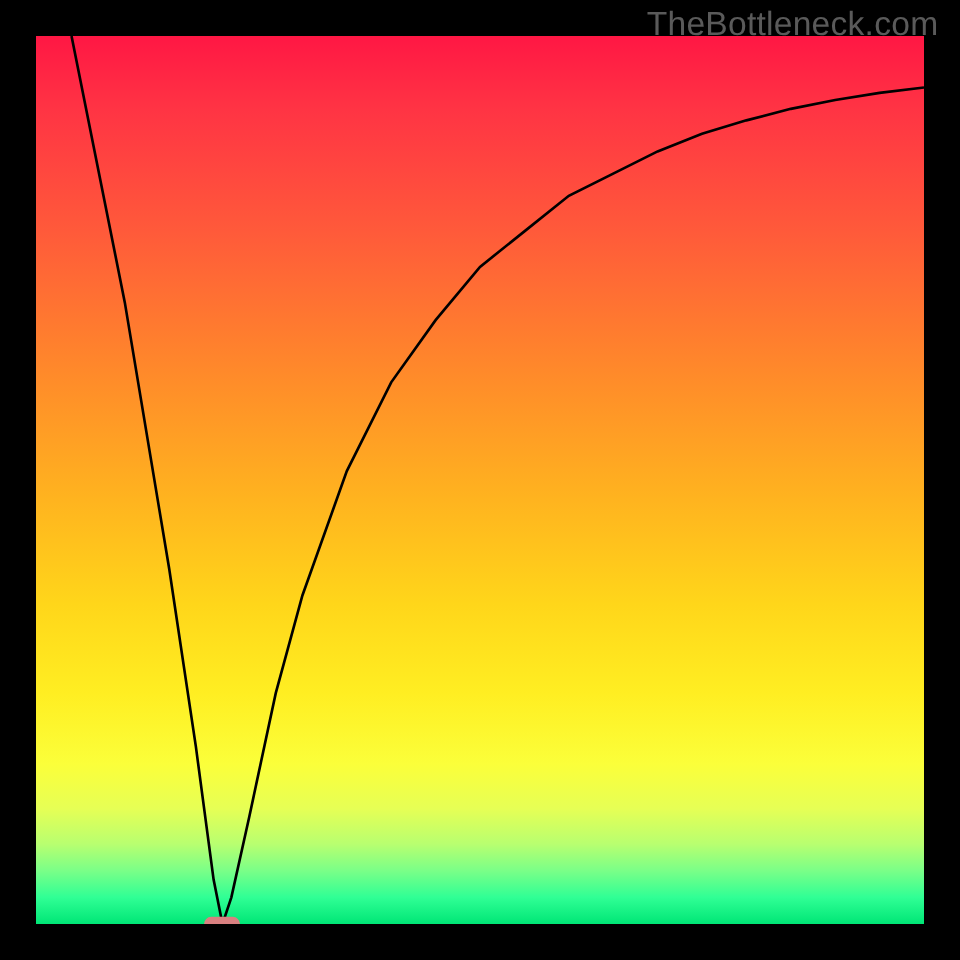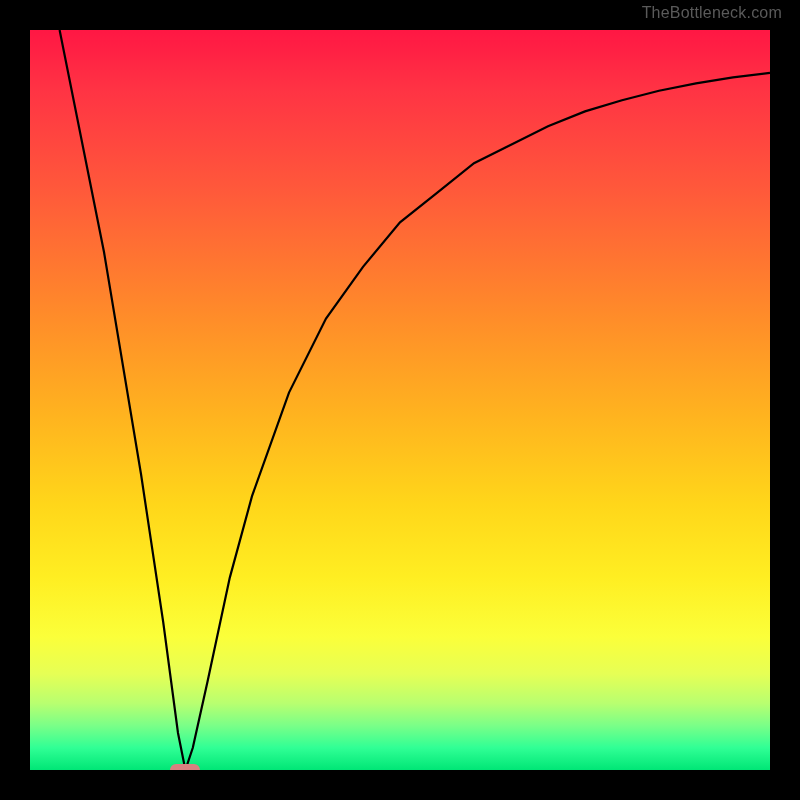--- a/index.html
+++ b/index.html
@@ -17,21 +17,21 @@
     left: 0;
     width: 800px;
     height: 800px;
     background: #000;
   }
   .attribution {
     position: absolute;
     top: 4px;
     right: 18px;
     color: #5a5a5a;
-    font-size: 16px;
+    font-size: 28px;
     font-weight: 500;
     letter-spacing: 0.2px;
     z-index: 50;
   }
   .plot-area {
     position: absolute;
     top: 30px;
     left: 30px;
     width: 740px;
     height: 740px;

